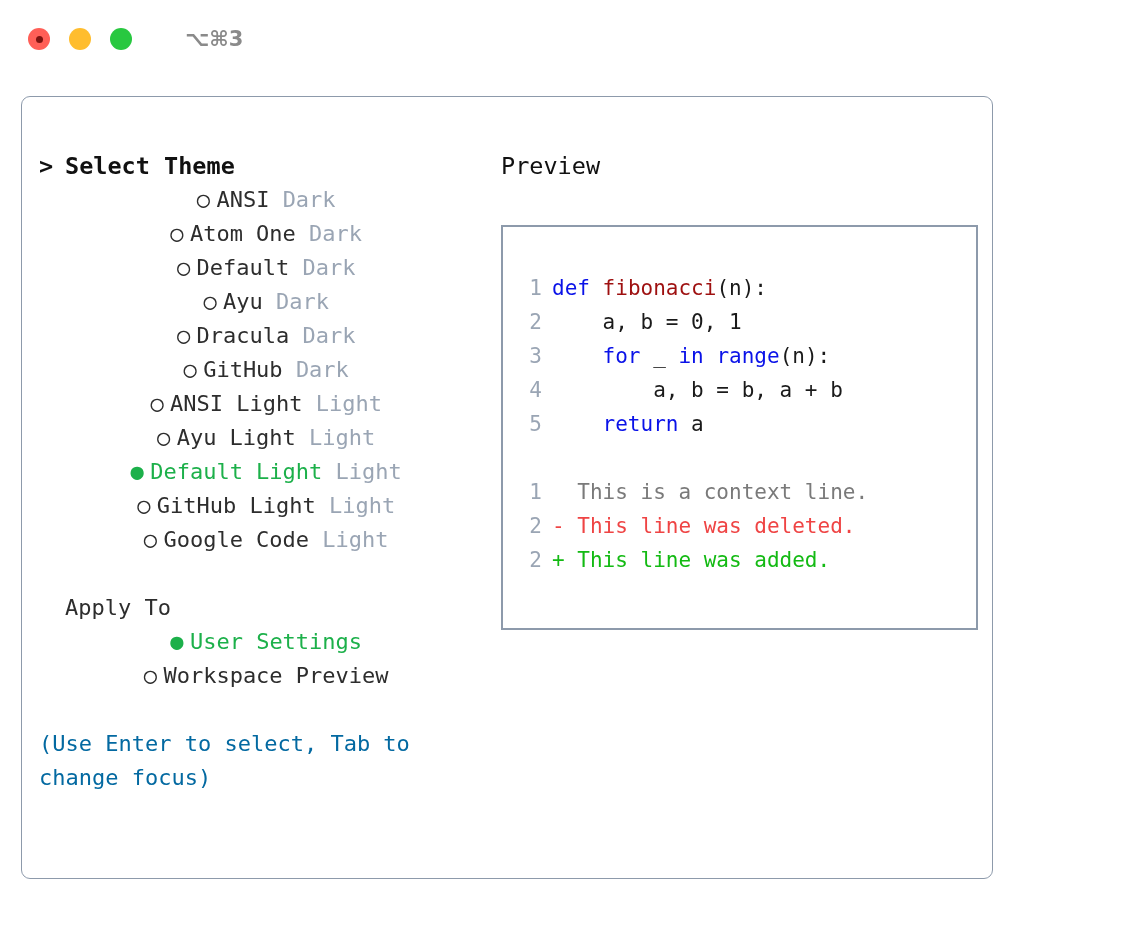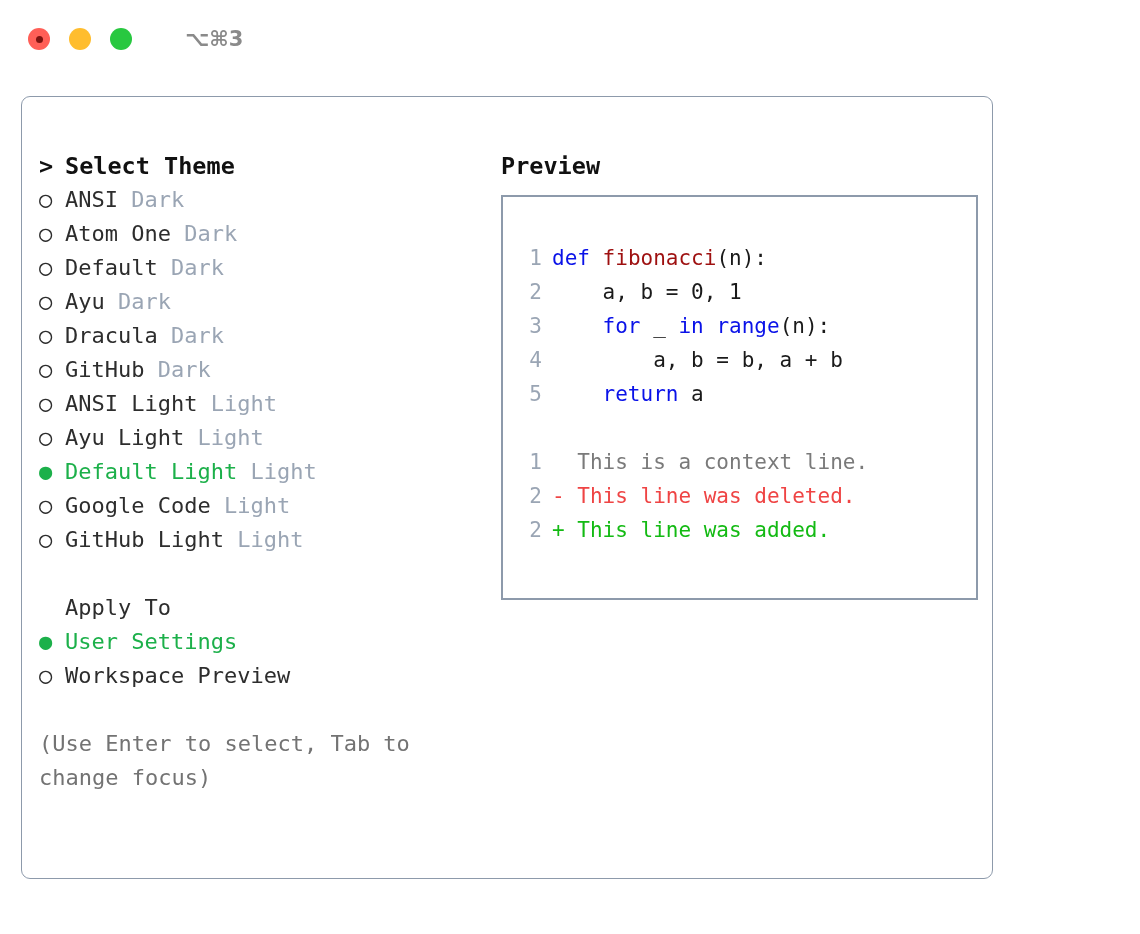--- a/index.html
+++ b/index.html
@@ -109,20 +109,21 @@
     display: inline-block;
     width: 26px;
   }
 
   .theme-row,
   .apply-row {
     font-size: 22px;
     line-height: 34px;
     color: #2d2d2d;
     white-space: pre;
+    text-align: center;
   }
   .marker {
     display: inline-block;
     width: 26px;
     color: #2d2d2d;
   }
   .theme-row.selected,
   .apply-row.selected {
     color: #1cb04a;
   }
@@ -145,36 +146,36 @@
     font-weight: normal;
   }
   .section-title .marker {
     color: transparent;
   }
 
   .hint {
     margin-top: 34px;
     font-size: 22px;
     line-height: 34px;
-    color: #737373;
+    color: #0369a1;
     width: 400px;
   }
 
   
   .right-col {
     padding: 52px 0 0 14px;
     box-sizing: border-box;
     flex: 1;
   }
   .preview-title {
     font-size: 23.5px;
-    font-weight: bold;
+    font-weight: normal;
     color: #111111;
     line-height: 34px;
-    margin-bottom: 12px;
+    margin-bottom: 42px;
   }
   .preview-box {
     width: 477px;
     height: 405px;
     border: 2px solid #8d9aab;
     box-sizing: border-box;
     padding: 44px 10px 0 13px;
   }
 
   .code-line {
@@ -223,22 +224,22 @@
         <div id="theme-list">
             <div class="theme-row"><span class="marker">○</span><span>ANSI</span><span> </span><span class="variant">Dark</span></div>
             <div class="theme-row"><span class="marker">○</span><span>Atom One</span><span> </span><span class="variant">Dark</span></div>
             <div class="theme-row"><span class="marker">○</span><span>Default</span><span> </span><span class="variant">Dark</span></div>
             <div class="theme-row"><span class="marker">○</span><span>Ayu</span><span> </span><span class="variant">Dark</span></div>
             <div class="theme-row"><span class="marker">○</span><span>Dracula</span><span> </span><span class="variant">Dark</span></div>
             <div class="theme-row"><span class="marker">○</span><span>GitHub</span><span> </span><span class="variant">Dark</span></div>
             <div class="theme-row"><span class="marker">○</span><span>ANSI Light</span><span> </span><span class="variant">Light</span></div>
             <div class="theme-row"><span class="marker">○</span><span>Ayu Light</span><span> </span><span class="variant">Light</span></div>
             <div class="theme-row selected"><span class="marker">●</span><span>Default Light</span><span> </span><span class="variant">Light</span></div>
+            <div class="theme-row"><span class="marker">○</span><span>GitHub Light</span><span> </span><span class="variant">Light</span></div>
             <div class="theme-row"><span class="marker">○</span><span>Google Code</span><span> </span><span class="variant">Light</span></div>
-            <div class="theme-row"><span class="marker">○</span><span>GitHub Light</span><span> </span><span class="variant">Light</span></div>
           </div>
 
         <div class="section-gap"></div>
 
         <div class="section-title"><span class="marker">○</span><span>Apply To</span></div>
 
         <div id="apply-list">
             <div class="apply-row selected"><span class="marker">●</span><span>User Settings</span></div>
             <div class="apply-row"><span class="marker">○</span><span>Workspace Preview</span></div>
           </div>

